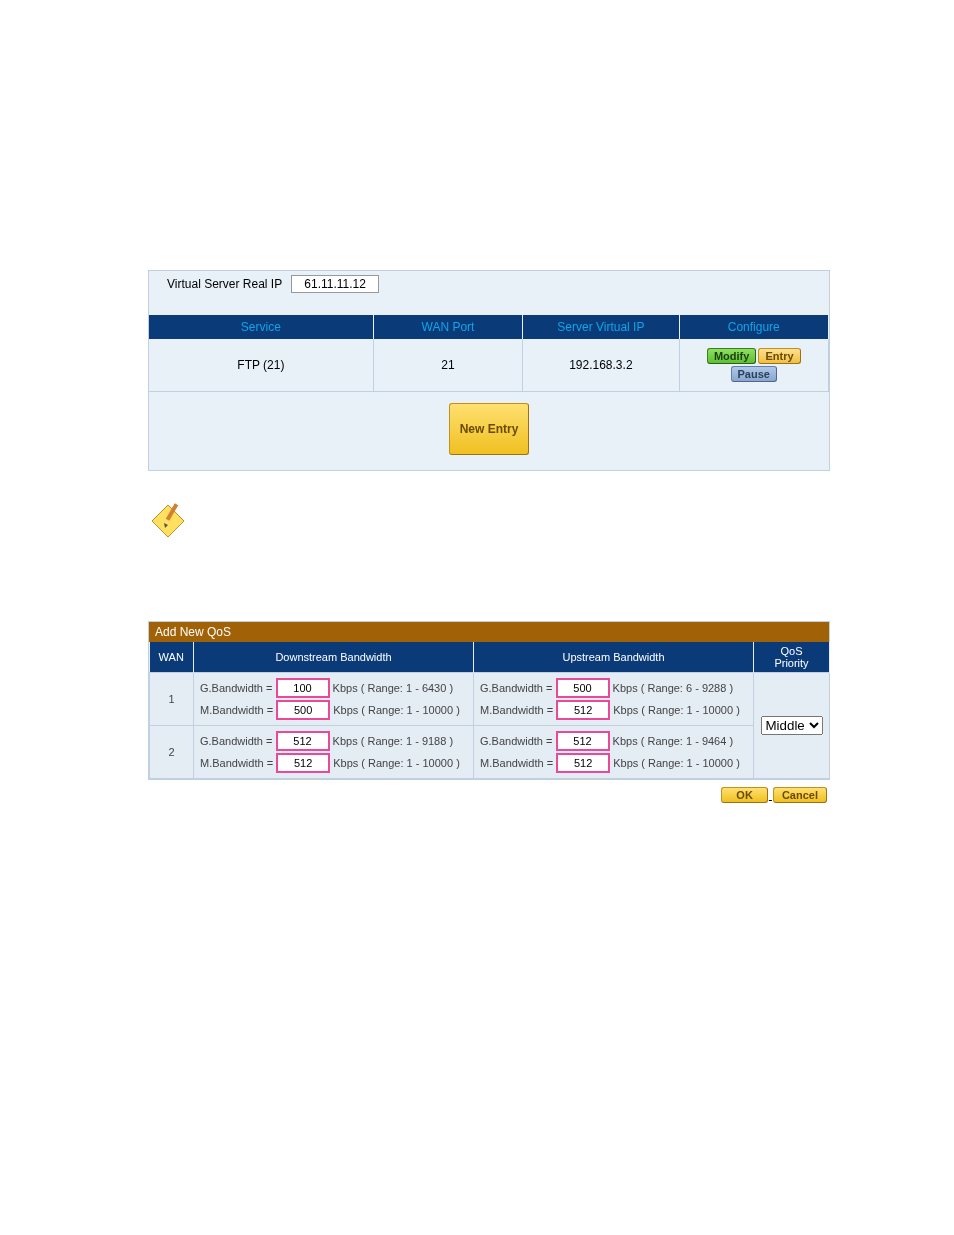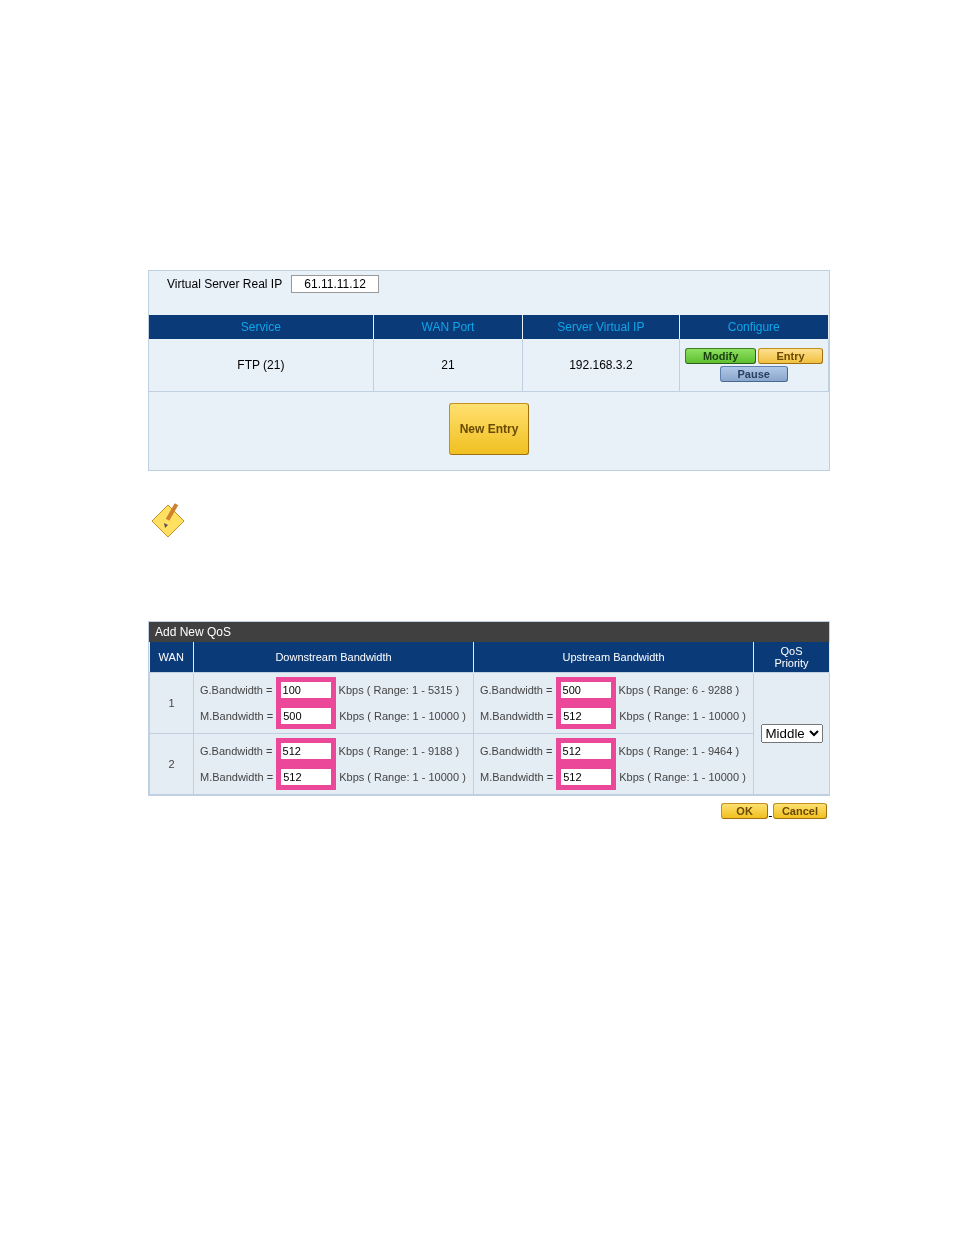--- a/index.html
+++ b/index.html
@@ -51,21 +51,21 @@
     text-align: center;
     padding: 8px 4px;
     font-size: 12px;
     border-right: 1px solid #c0d0e0;
     border-bottom: 1px solid #c0d0e0;
   }
   .btn3d {
     display: inline-block;
     border: 1px solid;
     border-radius: 3px;
-    padding: 1px 17px;
+    padding: 1px 6px;
     font-weight: bold;
     font-size: 11px;
     cursor: pointer;
     margin: 1px;
   }
   .btn-modify { background: linear-gradient(#8ee060,#5fc030); border-color: #3a8020 #2a6018 #2a6018 #3a8020; color:#1a4010;}
   .btn-remove { background: linear-gradient(#ffe090,#f0c040); border-color: #c09020 #a07010 #a07010 #c09020; color:#6a4a00;}
   .btn-pause  { background: linear-gradient(#b0c8e8,#8aa6cc); border-color: #6080b0 #4a6890 #4a6890 #6080b0; color:#2a4060;}
   .btn-newentry { background: linear-gradient(#ffe070,#f0c020); border-color:#c09020 #a07010 #a07010 #c09020; color:#6a4a00; padding:18px 10px; font-size:12px;}
   .btn-ok     { background: linear-gradient(#ffe070,#f0c020); border-color:#c09020 #a07010 #a07010 #c09020; color:#6a4a00; padding:1px 14px;}
@@ -81,21 +81,21 @@
     height: 40px;
   }
   
   .qos-section {
     margin: 80px 0 0 148px;
     width: 680px;
     background: #e4ecf4;
     border: 1px solid #c0d0e0;
   }
   .qos-titlebar {
-    background: #404040;
+    background: #a16207;
     color: #fff;
     padding: 3px 6px;
     font-size: 12px;
   }
   .qos-name-row {
     padding: 4px 6px;
     font-size: 11px;
     border-bottom: 1px solid #c0d0e0;
   }
   .qos-name-row input {
@@ -130,23 +130,23 @@
     color: #444;
     text-align: left;
     vertical-align: middle;
   }
   .qos-table td.wan-col { text-align: center; }
   .bw-line { white-space: nowrap; line-height: 22px; }
   .bw-line input {
     width: 46px;
     font-size: 11px;
     height: 14px;
-    border: 5px solid #ec4899;
-    background: #fff;
-    text-align: left;
+    border: 2px solid #ec4899;
+    background: #fff;
+    text-align: center;
   }
   .qos-buttons {
     text-align: right;
     padding: 6px 4px 10px 0;
     background: #fff;
   }
   .col-wan { width: 44px; }
   .col-bw  { width: 280px; }
   .col-pri { width: 76px; }
   .cfg-cell { white-space: nowrap; }
@@ -219,21 +219,21 @@
         <th>QoS Priority</th>
       </tr>
 
       <tr>
         <td class="wan-col">1</td>
         <td>
           <div class="bw-line">
             <span>G.Bandwidth =</span>
             <input type="text" value="100" style="">
             <span>Kbps</span>
-            <span> ( Range: <span>1 - 5315</span> )</span>
+            <span> ( Range: <span>1 - 6430</span> )</span>
           </div>
           <div class="bw-line">
             <span>M.Bandwidth =</span>
             <input type="text" value="500" style="">
             <span>Kbps</span>
             <span> ( Range: <span>1 - 10000</span> )</span>
           </div>
         </td>
         <td>
           <div class="bw-line">

